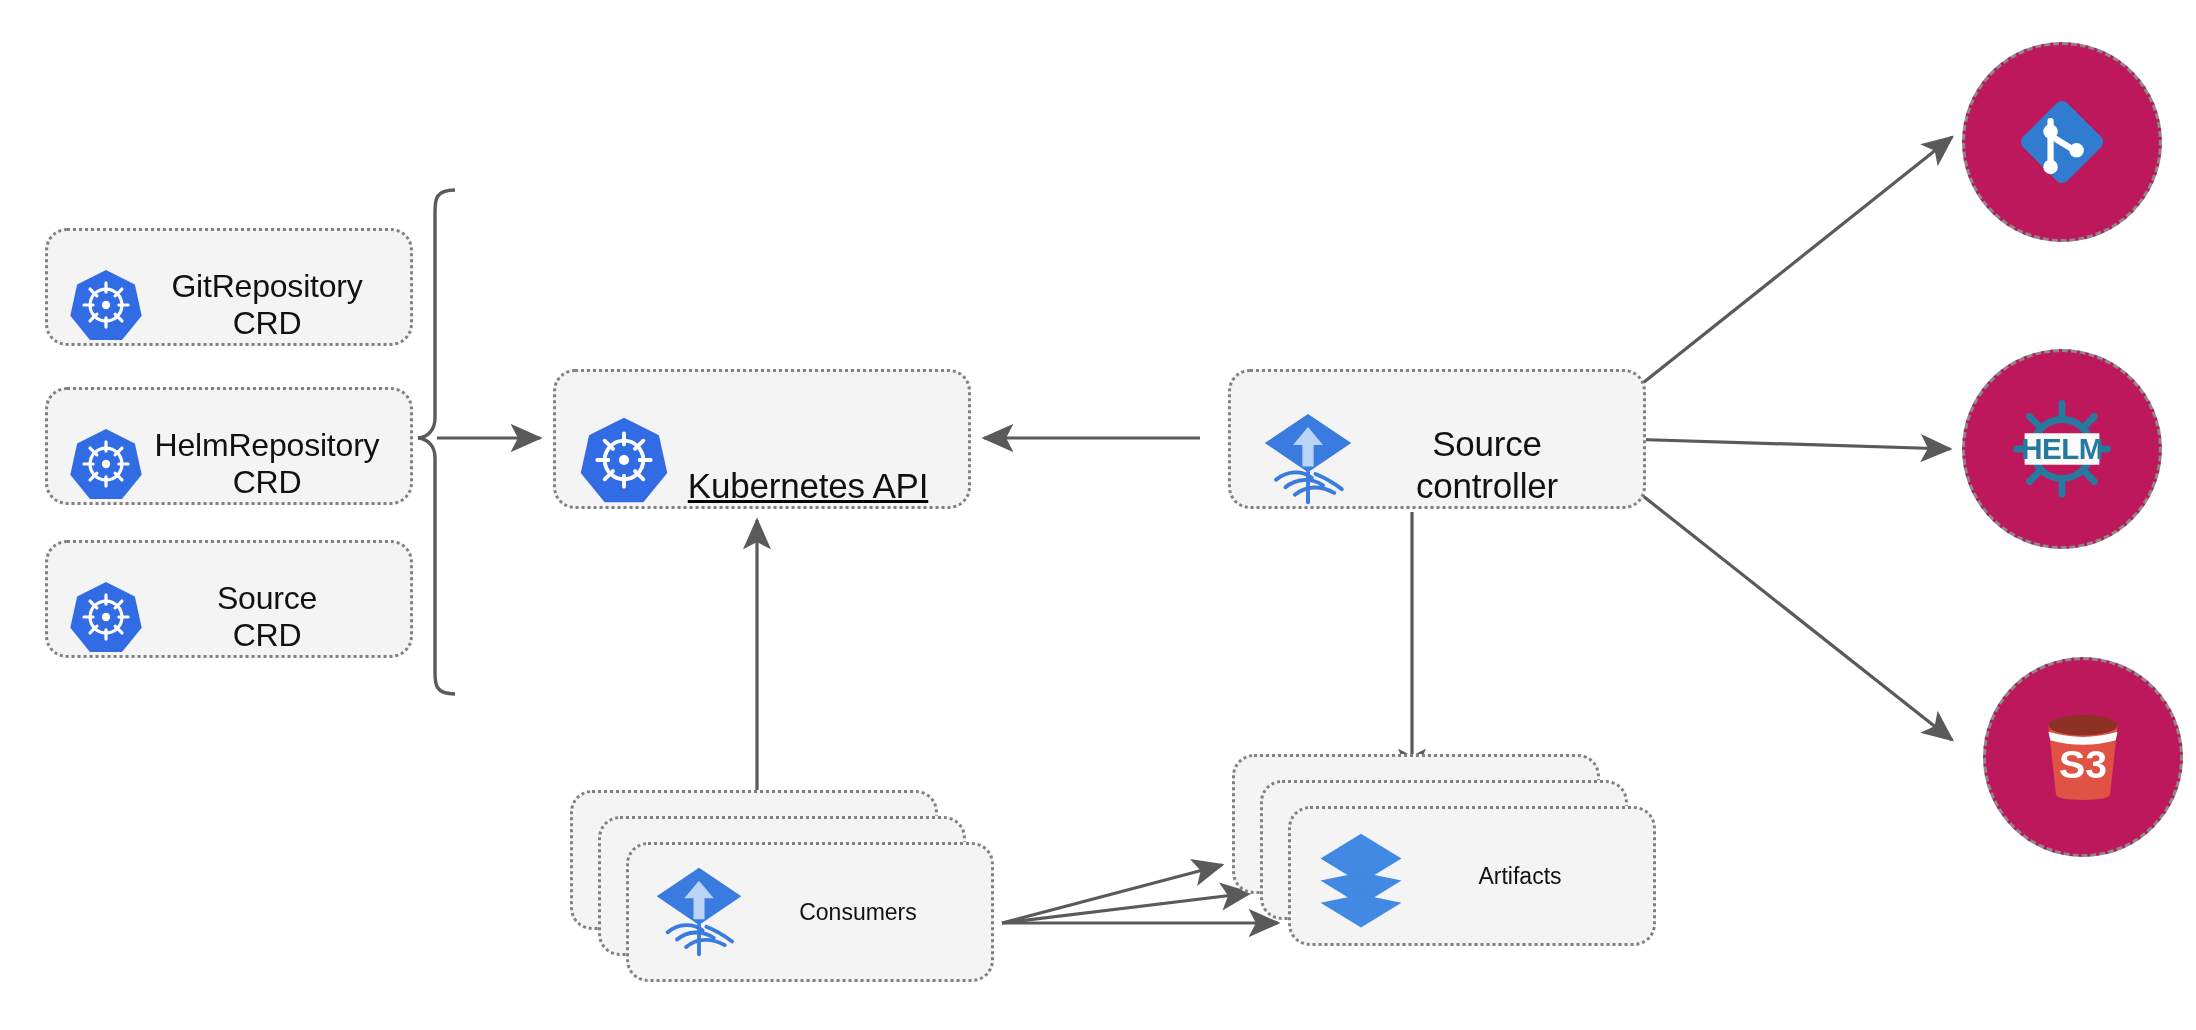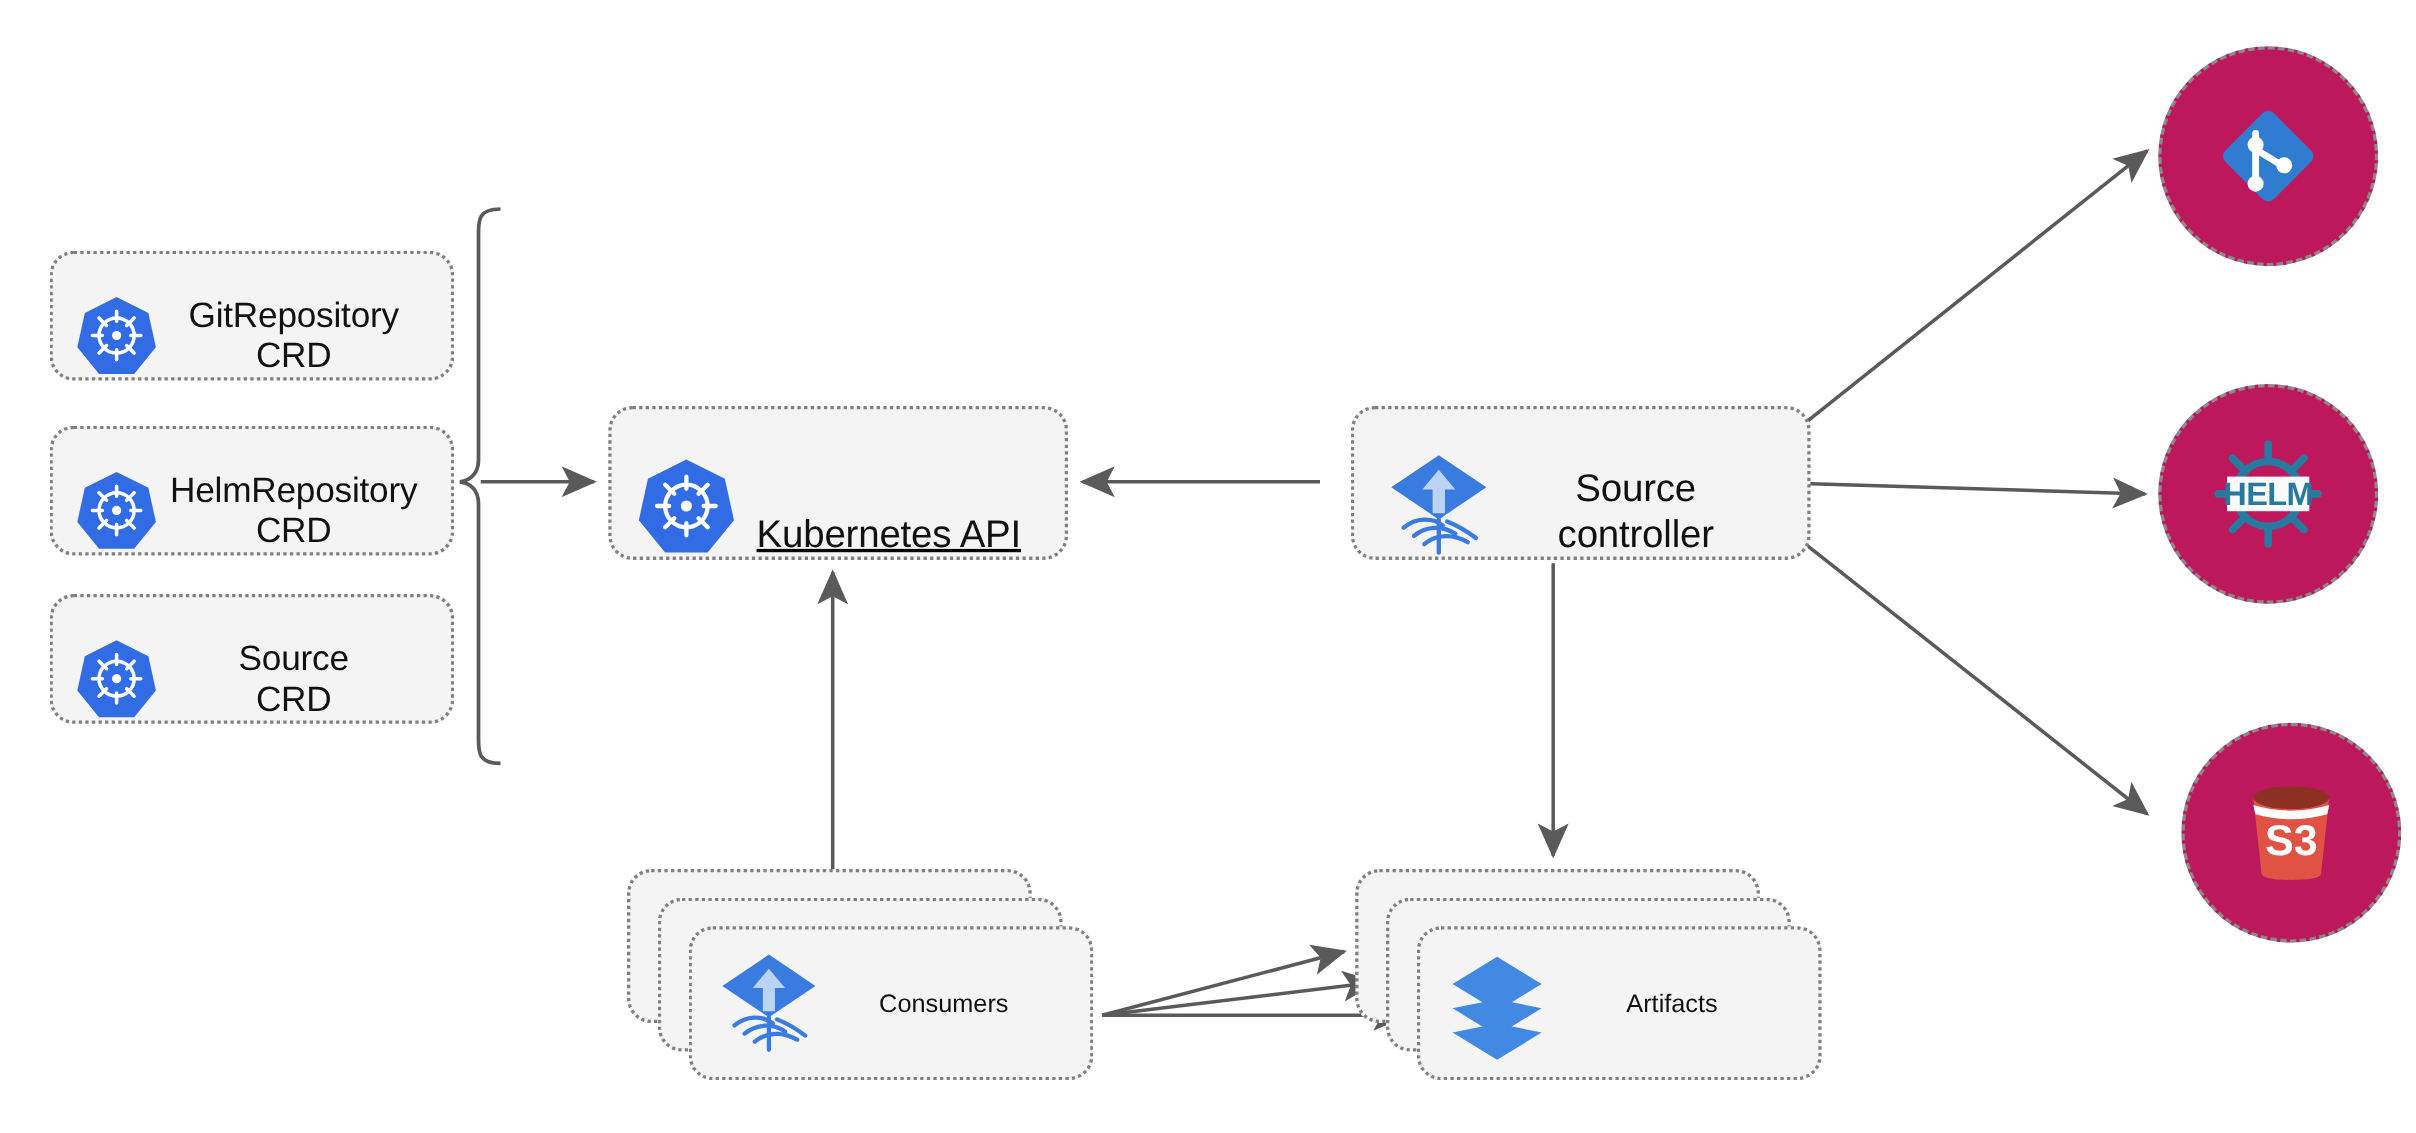--- a/index.html
+++ b/index.html
@@ -60,21 +60,21 @@
     border-radius:22px;
     box-sizing:border-box;
     width:368px;height:140px;
   }
   .stack .card.c1{left:0px;  top:0px;}
   .stack .card.c2{left:28px; top:26px;}
   .stack .card.c3{left:56px; top:52px;display:flex;align-items:center;padding:0 20px 0 24px;}
   .stack .card.c3 .ico{flex:0 0 auto;width:92px;height:92px;display:flex;align-items:center;justify-content:center;}
   .stack .card.c3 .lbl{flex:1 1 auto;text-align:center;font-size:23px;color:#111;}
   #consumers{left:570px;top:790px;width:430px;height:200px;}
-  #artifacts{left:1232px;top:790px;width:430px;height:200px;text-decoration:underline;}
+  #artifacts{left:1232px;top:754px;width:430px;height:200px;text-decoration:underline;}
 
   
   .circle{
     position:absolute;
     width:200px;height:200px;border-radius:50%;
     background:#be185d;
     border:3px dashed #8a8a8a;
     box-sizing:border-box;
     display:flex;align-items:center;justify-content:center;
     z-index:5;

